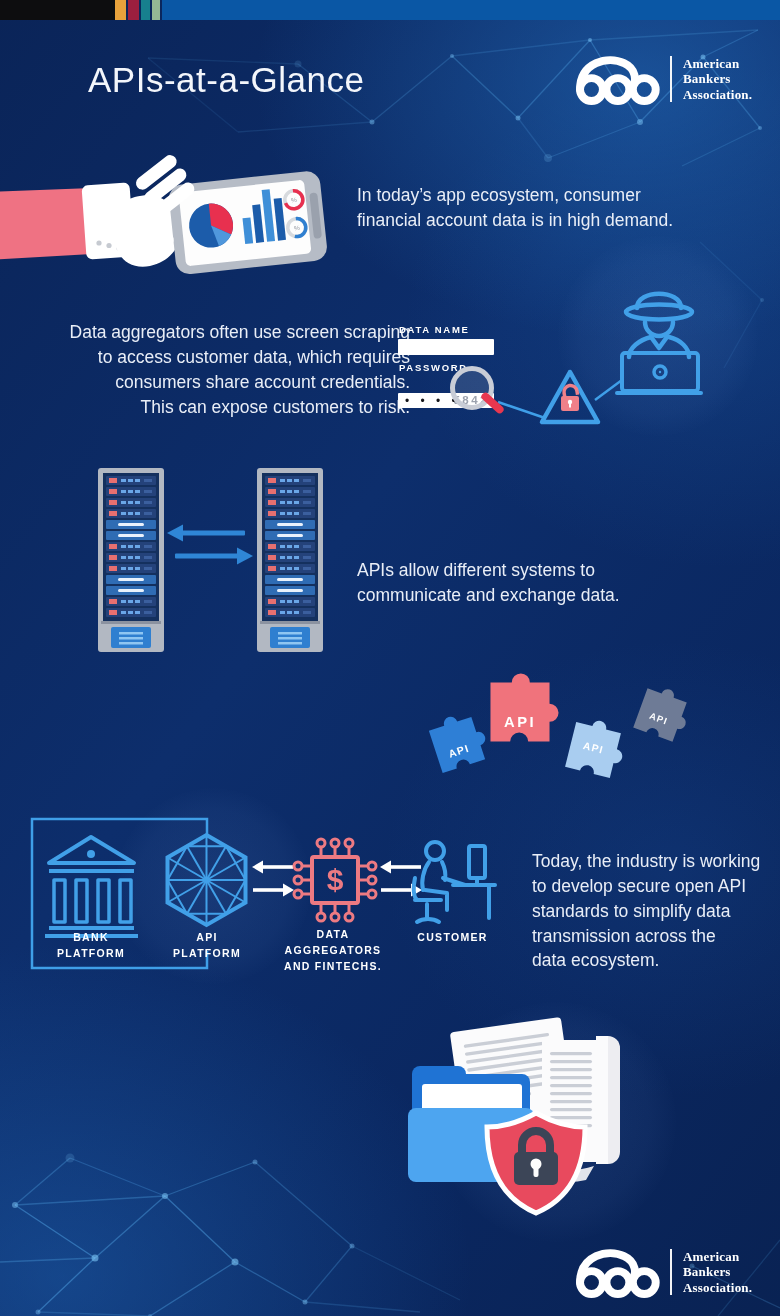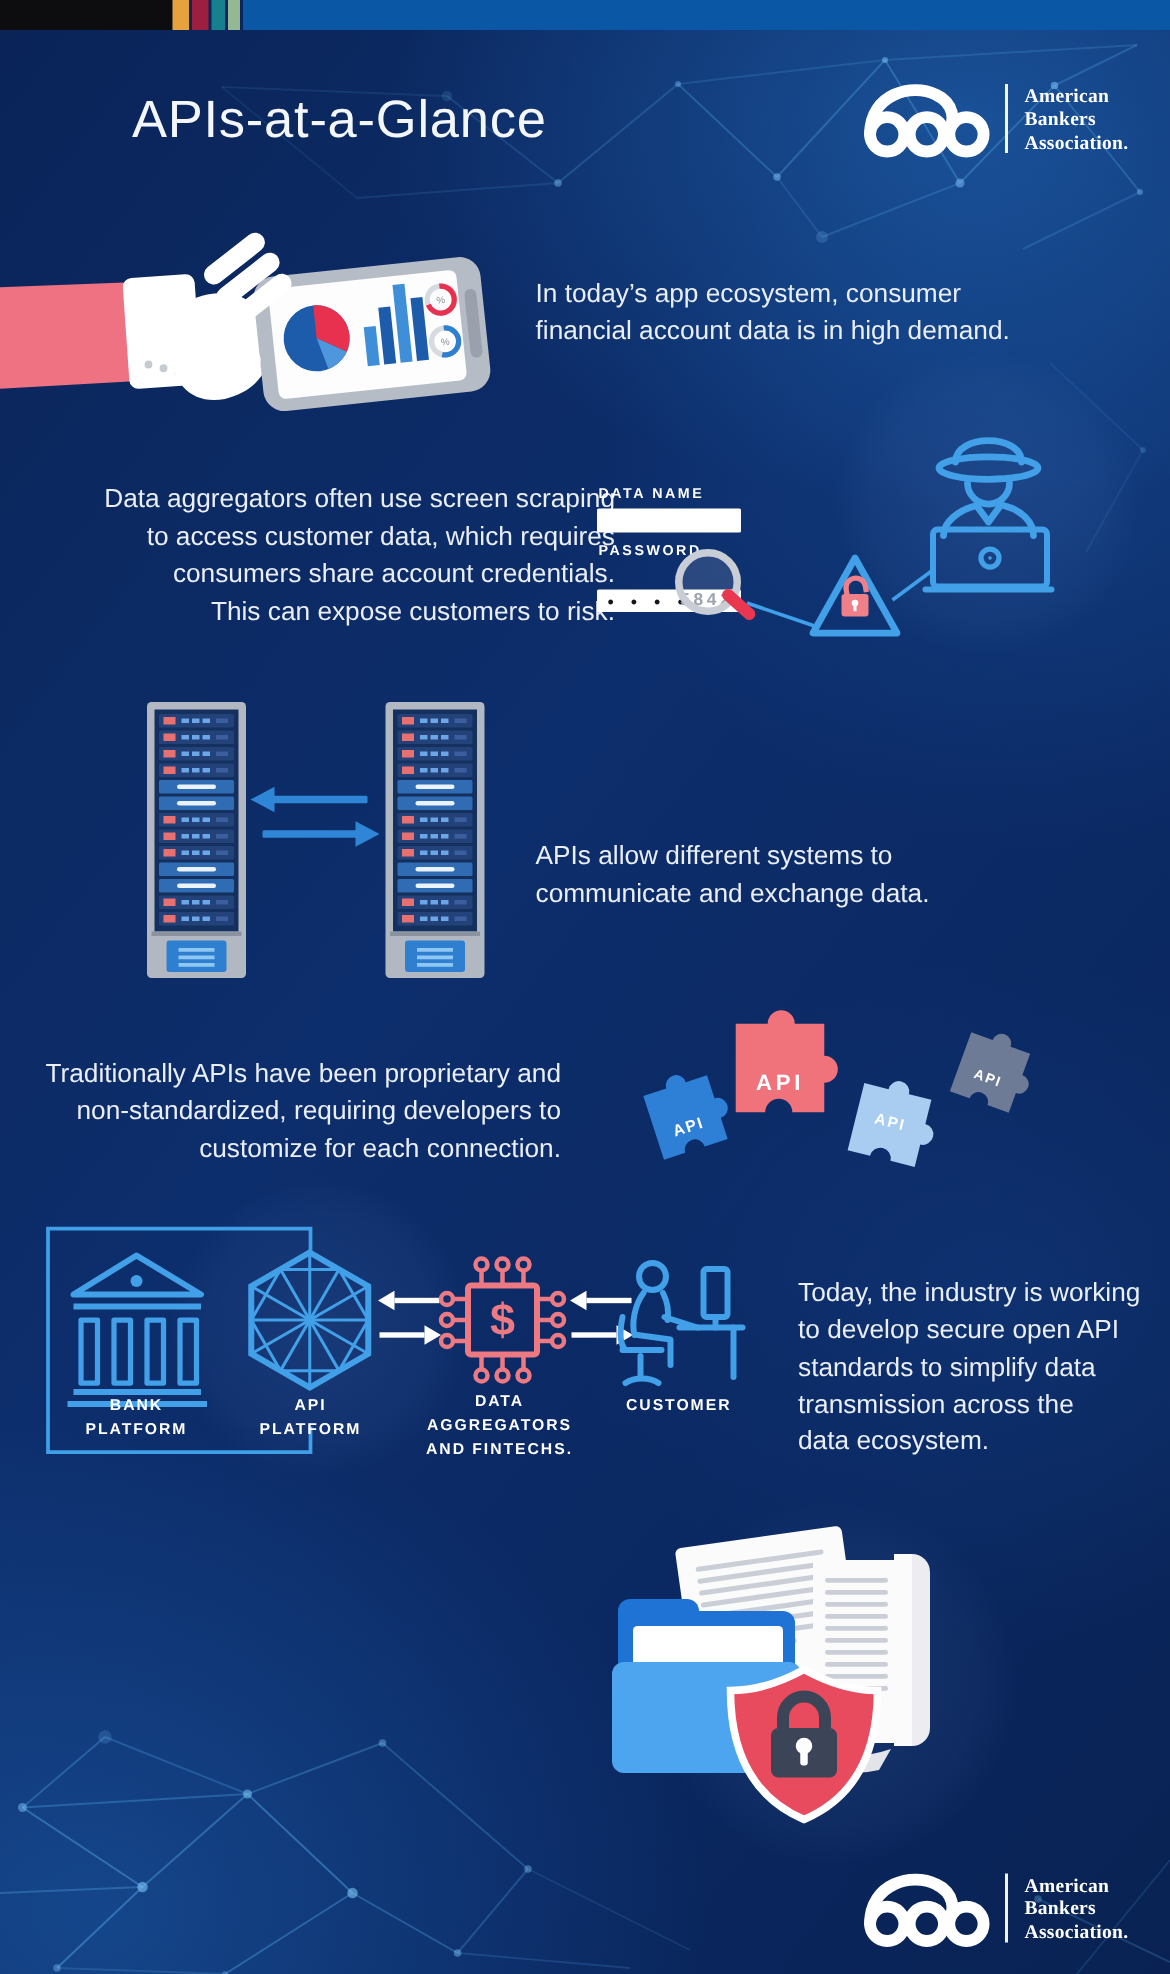--- a/index.html
+++ b/index.html
@@ -274,23 +274,20 @@
       <g fill="#2f86d6">
         <rect x="84" y="70.5" width="66" height="5" rx="1"></rect>
         <polygon points="72,73 88,64.5 88,81.5"></polygon>
         <rect x="80" y="93.5" width="66" height="5" rx="1"></rect>
         <polygon points="158,96 142,87.5 142,104.5"></polygon>
       </g>
     </svg>
     <div class="abs txt pre" style="left:357px;top:558px;width:400px;">APIs allow different systems to
 communicate and exchange data.</div>
 
-    <div class="abs txt txt-r pre" style="left:22px;top:703px;width:352px;">Traditionally APIs have been proprietary and
-non-standardized, requiring developers to
-customize for each connection.</div>
     <svg class="abs" style="left:405px;top:665px;" width="320" height="135" viewBox="0 0 320 135">
       <g transform="translate(52,80) rotate(-18) scale(0.62) translate(-50,-50)">
         <use href="#puzzle" fill="#2e7fd6"></use>
         <text x="50" y="66" font-size="17" font-weight="bold" letter-spacing="2" fill="#fff" text-anchor="middle">API</text>
       </g>
       <g transform="translate(115,47) rotate(0) scale(0.82) translate(-50,-50)">
         <use href="#puzzle" fill="#f0737c"></use>
         <text x="50" y="68" font-size="18" font-weight="bold" letter-spacing="3" fill="#fff" text-anchor="middle">API</text>
       </g>
       <g transform="translate(188,85) rotate(14) scale(0.64) translate(-50,-50)">

